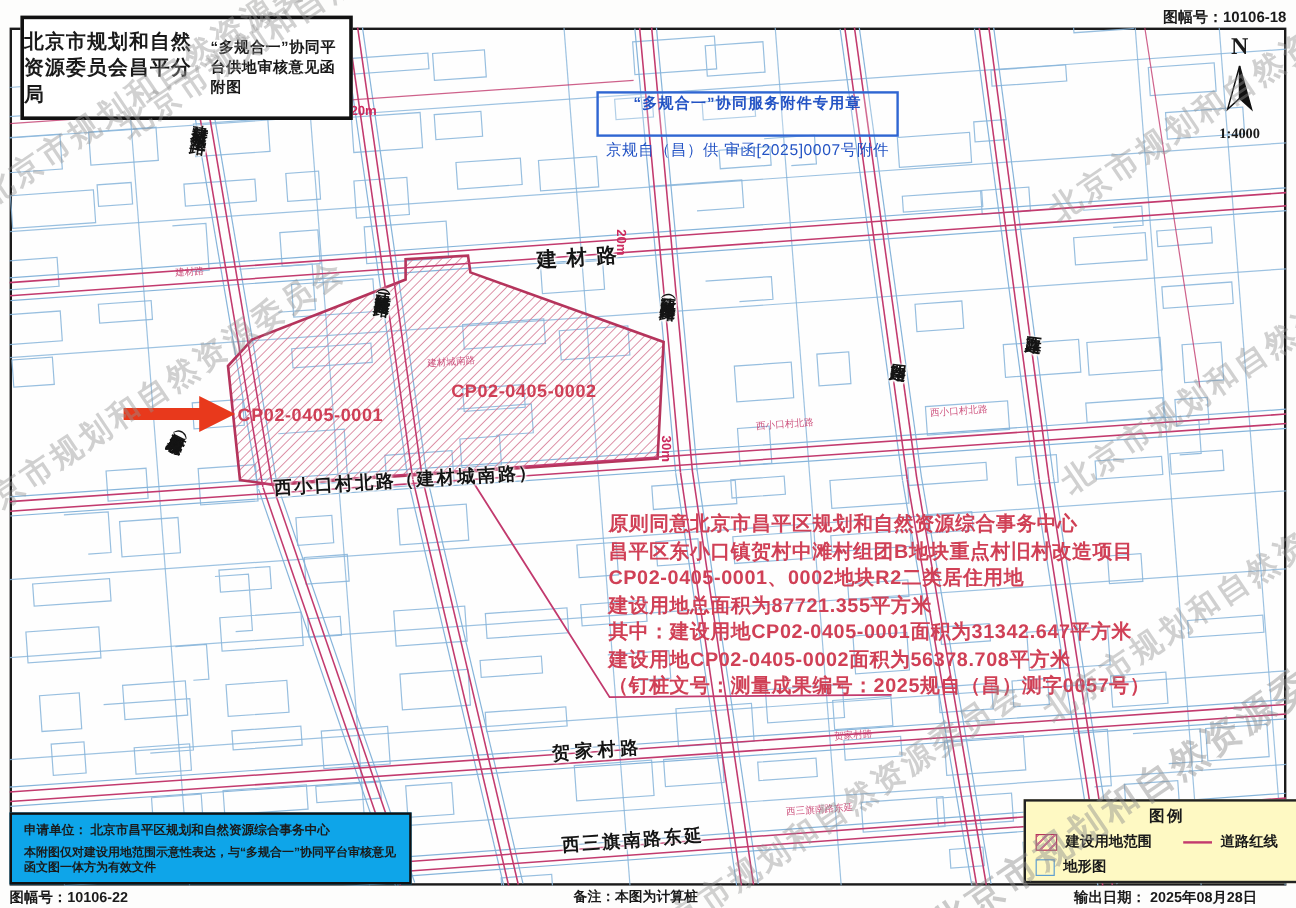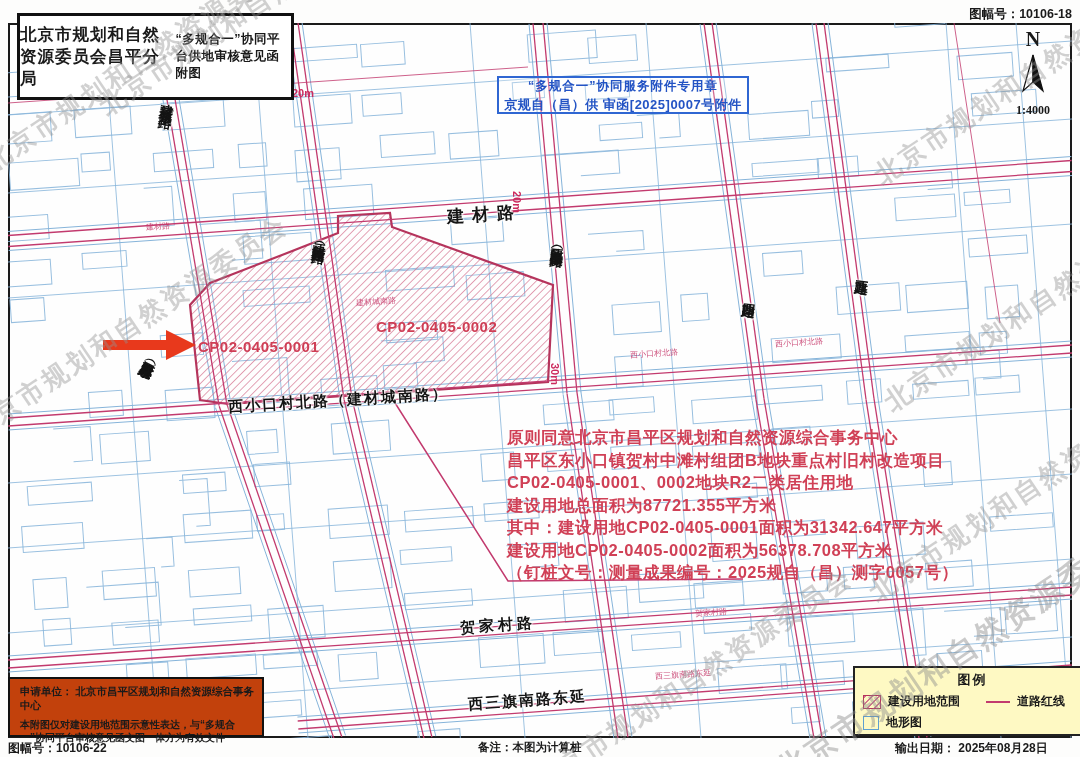--- a/index.html
+++ b/index.html
@@ -32,38 +32,38 @@
   .compass .n { font-size:20px; font-weight:bold; font-family:"Liberation Serif","DejaVu Serif",serif; }
   .compass .scale { font-size:12px; font-weight:600; margin-top:4px;font-family:Liberation Serif, serif; }
 
   .stamp {
     position:absolute; left:497px; top:76px; width:252px; height:38px;
     border:2px solid #2f66d2; background:rgba(255,255,255,0.25);
     color:#2353c4; text-align:center; z-index:7;
     display:flex; flex-direction:column; justify-content:flex-start; gap:1px;
   }
   .stamp .s1 { font-size:12.5px; font-weight:bold; letter-spacing:1px; }
-  .stamp .s2 { font-size:13px; font-weight:bold; letter-spacing:0.5px; }
+  .stamp .s2 { font-size:13px; font-weight:normal; letter-spacing:0.5px;margin-top:20px; }
 
   .legend-box {
     position:absolute; left:853px; top:666px; width:239px; height:70px;
     background:#fef9c3; border:2px solid #222; z-index:20; padding:3px 8px;
   }
   .legend-box .lg-title { text-align:center; font-size:13px; font-weight:600; letter-spacing:2px; }
   .lg-row { display:flex; align-items:center; margin-top:4px; font-size:12px; font-weight:600; }
   .sw-hatch {
     width:18px; height:14px; border:1.5px solid #b5345c; margin-right:7px;
     background:repeating-linear-gradient(135deg,#d4738f 0 1.5px,transparent 1.5px 5px);
   }
   .sw-line { width:24px; height:0; border-top:2px solid #c23a6e; margin:0 7px 0 26px; }
   .sw-topo { width:16px; height:14px; border:1.5px solid #5f9fd0; margin-right:7px; }
 
   .info-box {
-    position:absolute; left:8px; top:677px; width:256px; height:60px;
-    background:#c2410c; border:2px solid #111; z-index:20; padding:6px 8px 0 10px;
+    position:absolute; left:8px; top:677px; width:335px; height:60px;
+    background:#0ea5e9; border:2px solid #111; z-index:20; padding:6px 8px 0 10px;
   }
   .info-box .applicant { font-size:10.5px; font-weight:bold; }
   .info-box .note { font-size:10px; font-weight:bold; line-height:13px; margin-top:5px; }
 
   .strip-text { position:absolute; top:740px; font-size:12px; font-weight:bold; z-index:20; }
   #sheet-bottom { left:8px; }
   #remark { left:478px; font-size:11.5px; }
   #out-date { left:895px; width:183px; text-align:left; }
 
   

